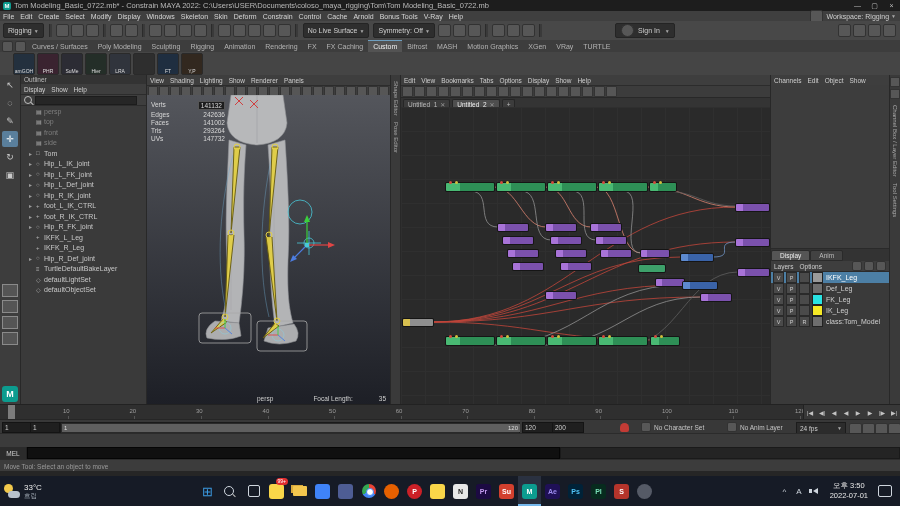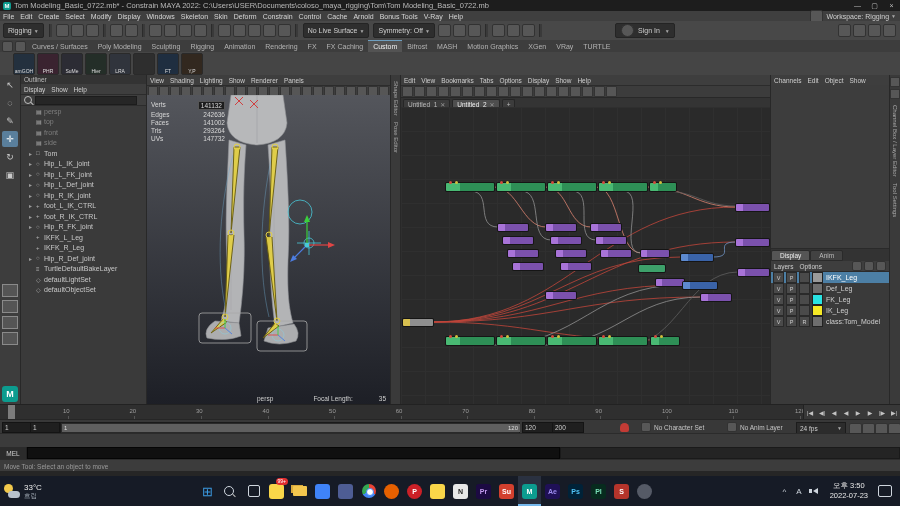--- a/index.html
+++ b/index.html
@@ -861,18 +861,18 @@
         <div class="tbslot">
           <span class="appicon" style="border-radius: 50%; background: rgb(85, 90, 102);"></span>
         </div>
       </div>
     <div id="tray">
       <span class="trayico">^</span>
       <span class="trayico">A</span>
       <span class="spk"></span>
       <div id="clock">
         <div>오후 3:50</div>
-        <div>2022-07-23</div>
+        <div>2022-07-01</div>
       </div>
       <div id="notif"></div>
     </div>
   </div>
 </div>
 
 </body></html>

